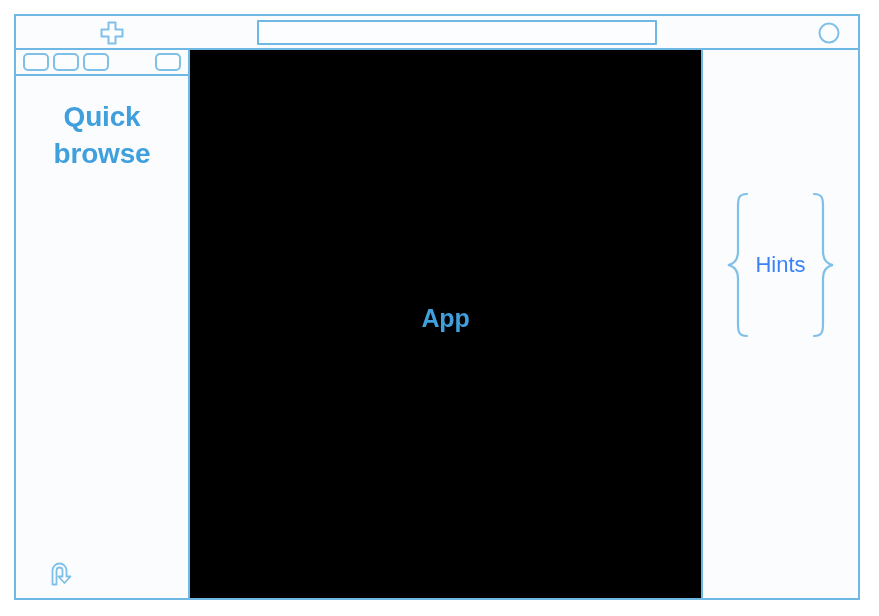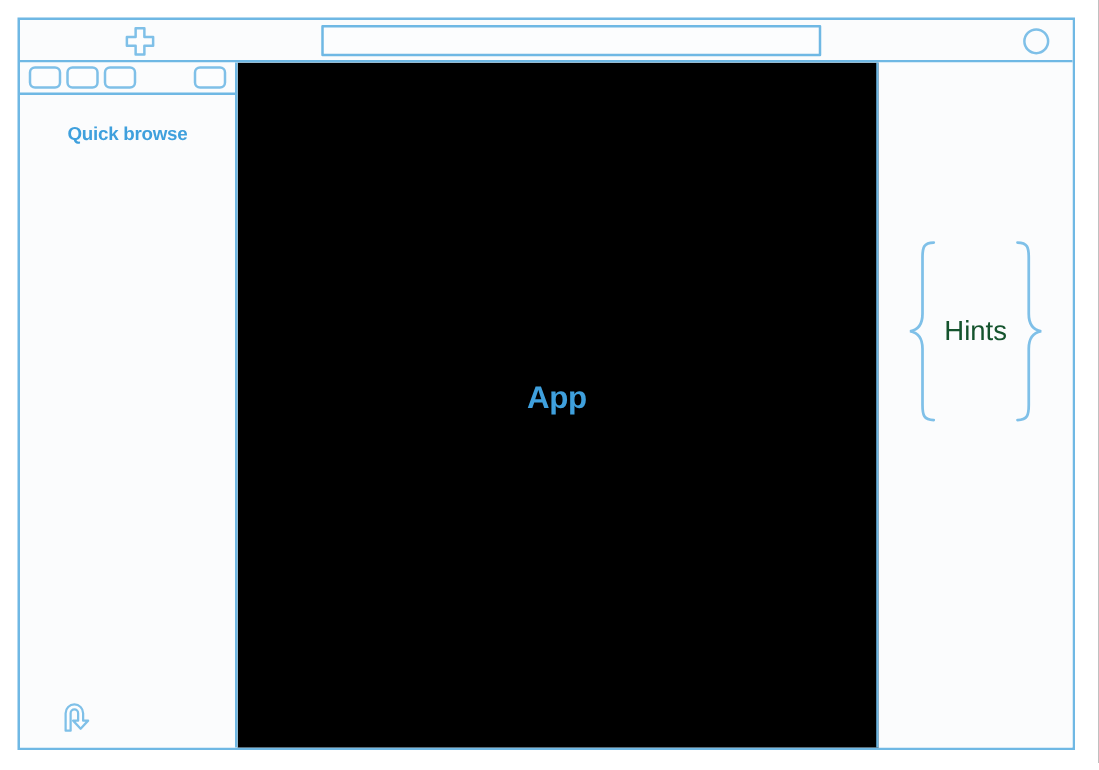--- a/index.html
+++ b/index.html
@@ -125,21 +125,21 @@
     flex-direction: column;
     align-items: center;
     min-height: 0;
   }
 
   #quick-browse-label {
     margin-top: 22px;
     text-align: center;
     color: #3FA0DD;
     font-weight: bold;
-    font-size: 15px;
+    font-size: 28px;
     line-height: 1.33;
     letter-spacing: -0.2px;
     max-width: 130px;
   }
 
   .uturn-icon {
     position: absolute;
     left: 32px;
     bottom: 10px;
     width: 30px;
@@ -193,21 +193,21 @@
     display: flex;
     align-items: center;
     justify-content: center;
   }
   .brace {
     width: 26px;
     height: 148px;
     flex: 0 0 26px;
   }
   #hints-label {
-    color: #14532d;
+    color: #3b82f6;
     font-size: 22px;
     padding: 0 4px;
     white-space: nowrap;
   }
 </style>
 </head>
 <body>
 
 <div id="window-frame">
 

